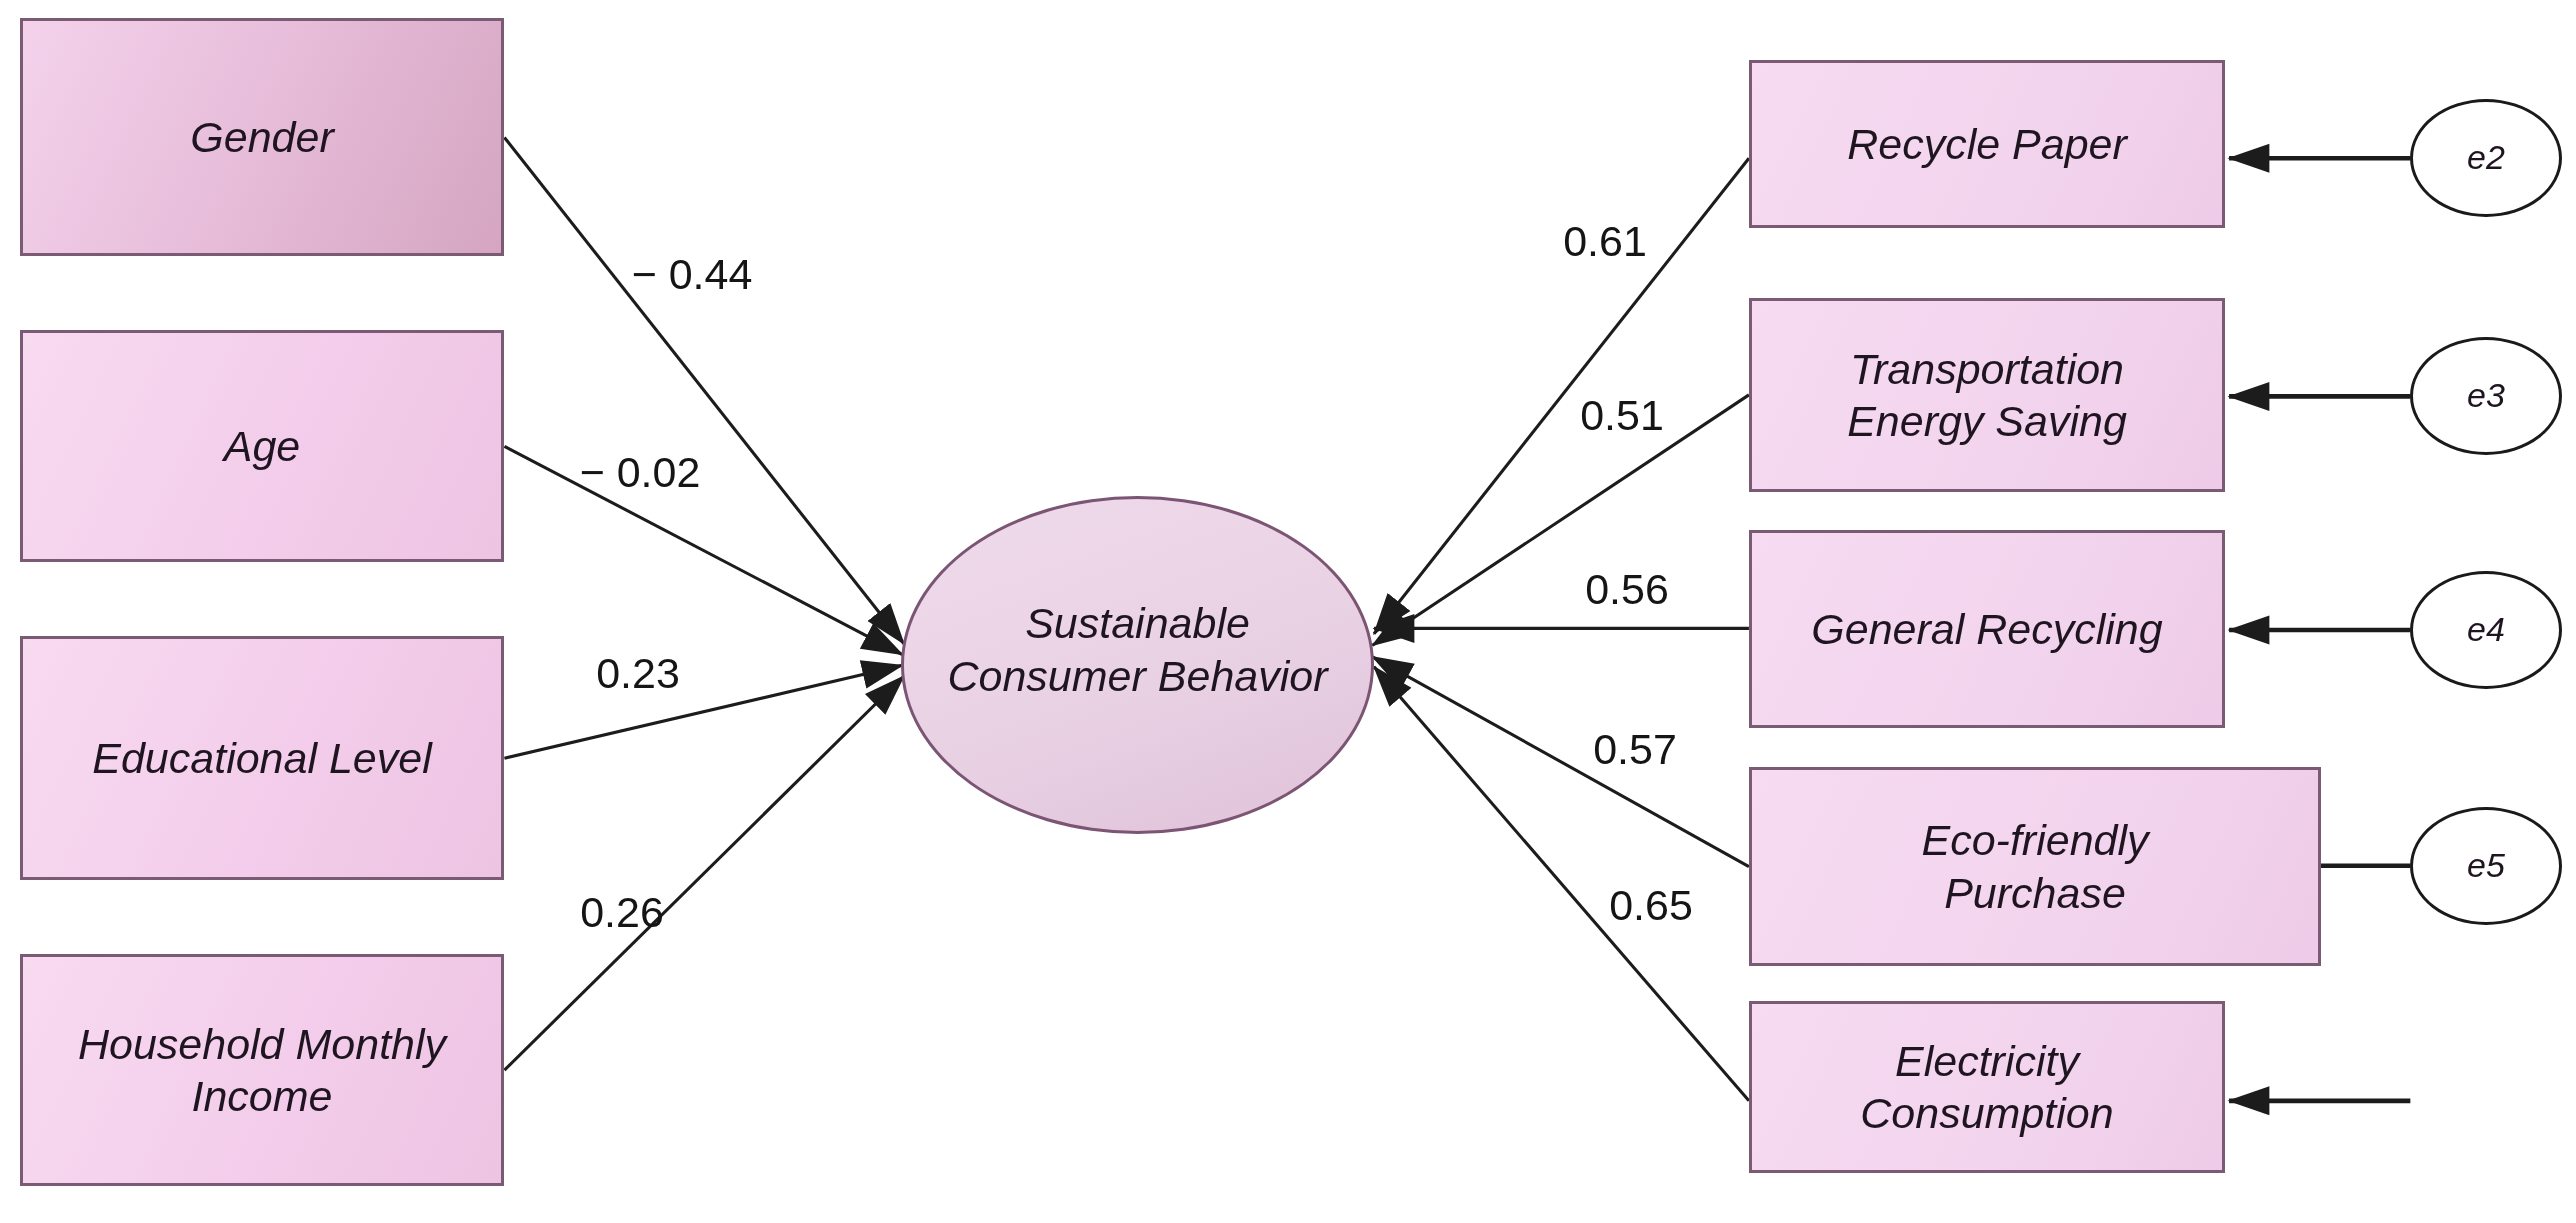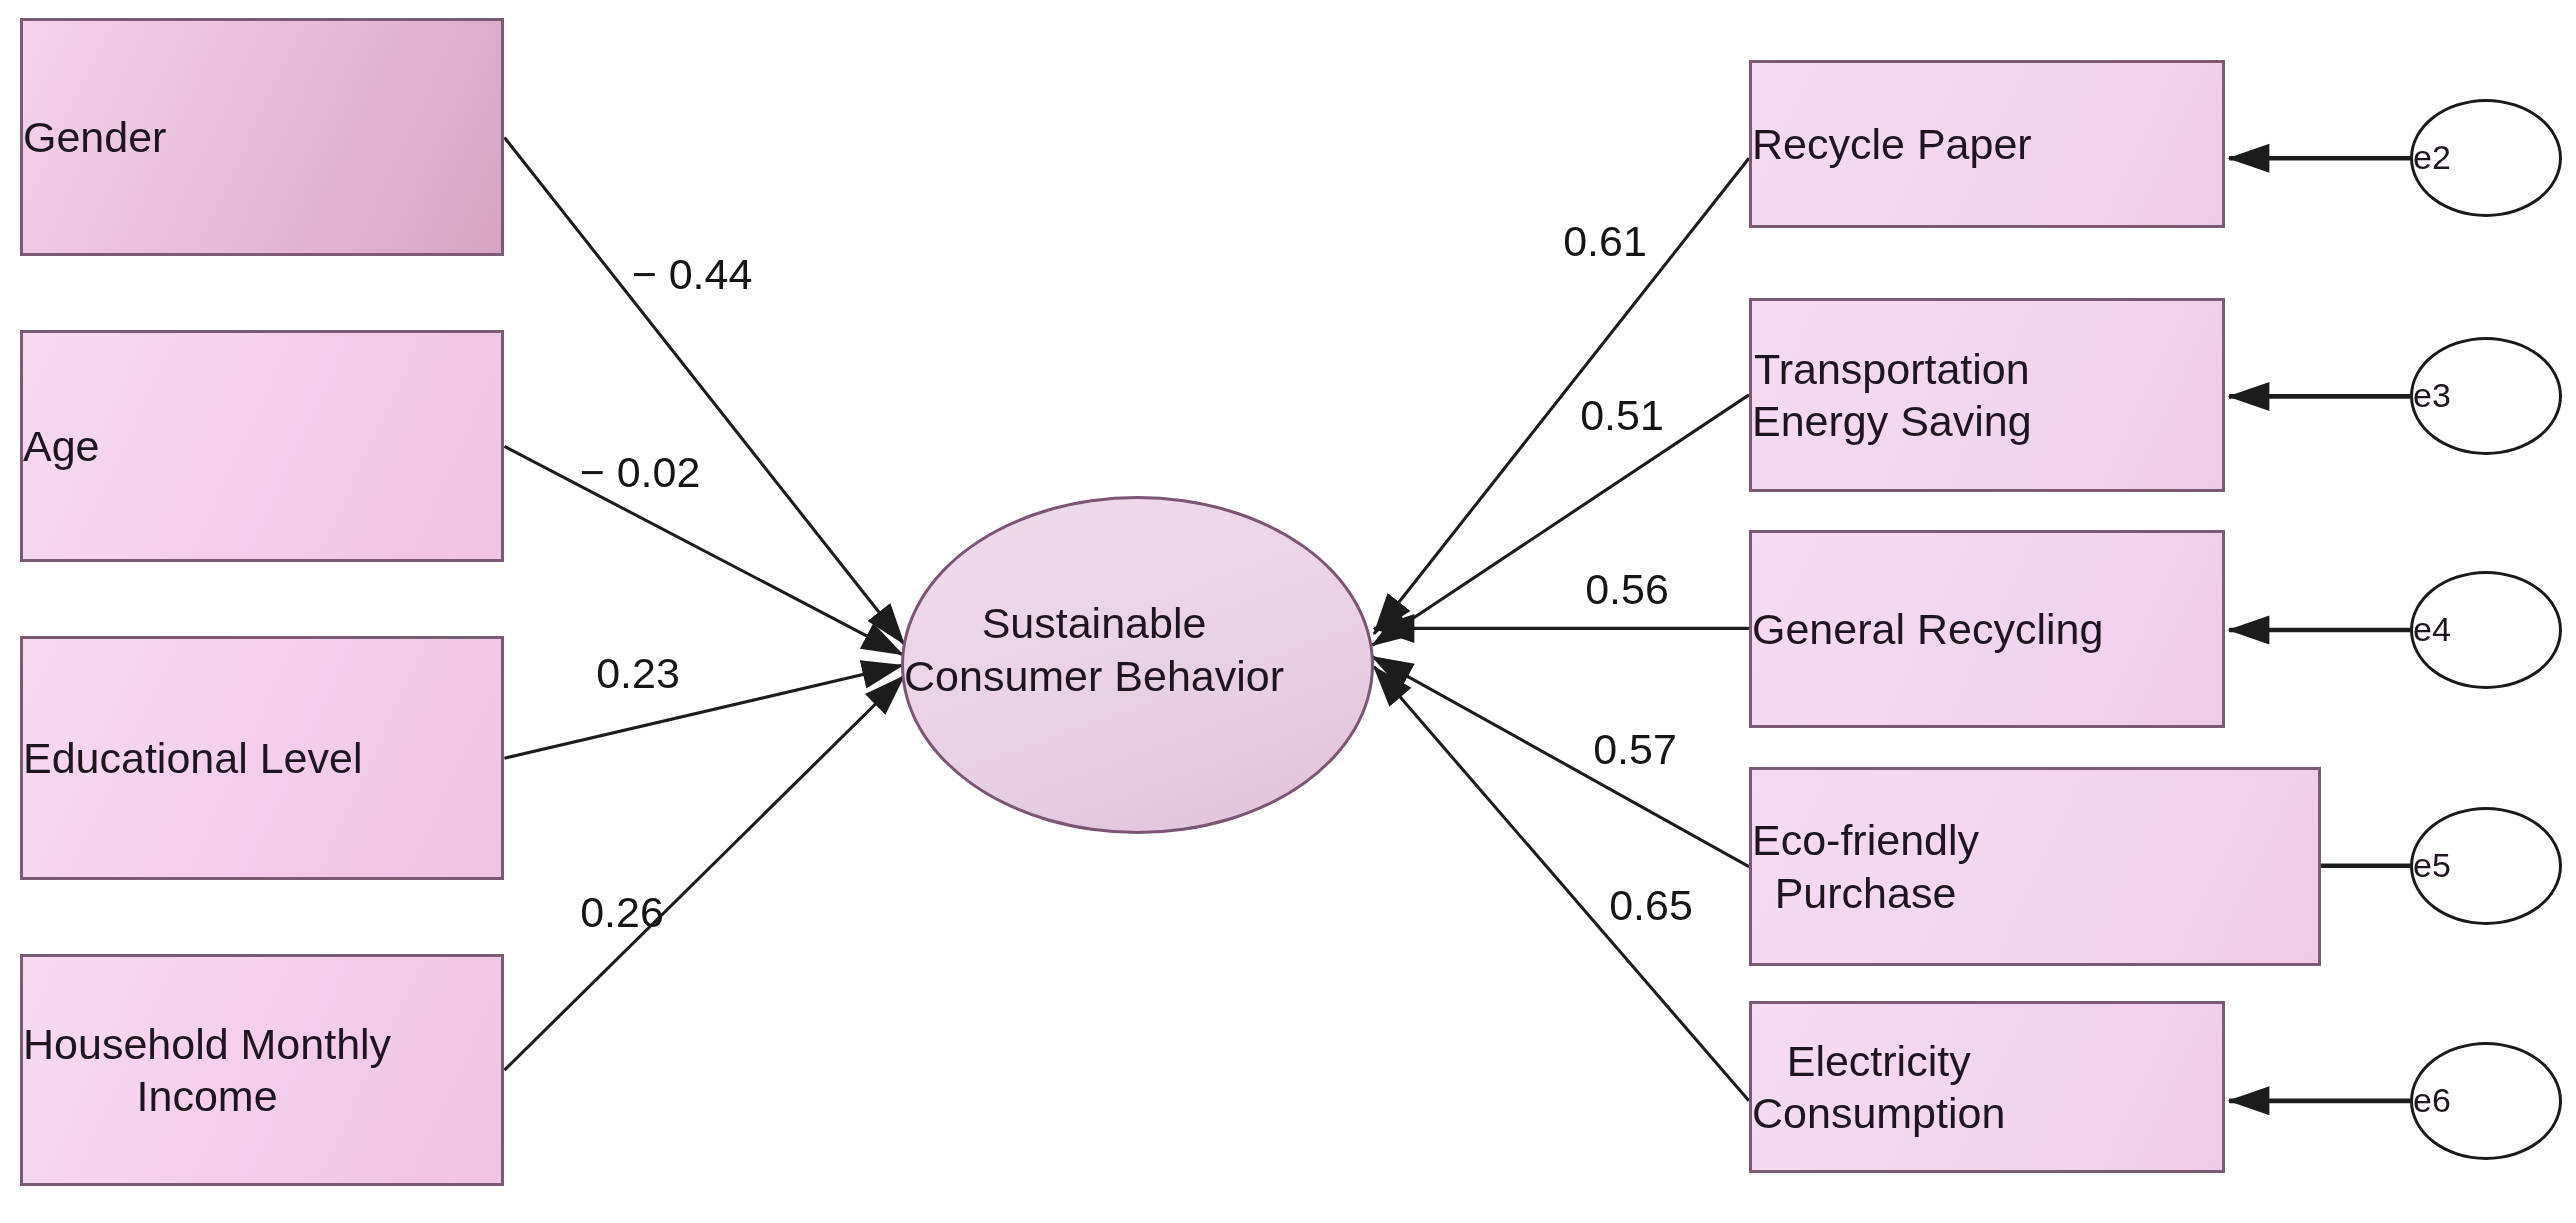--- a/index.html
+++ b/index.html
@@ -14,22 +14,23 @@
   }
   svg.wires { position: absolute; left: 0; top: 0; }
   svg.wires line { stroke: #1c1c1c; stroke-width: 4; }
   svg.wires line.ewire { stroke-width: 6; }
 
   .node {
     position: absolute;
     box-sizing: border-box;
     display: flex;
     align-items: center;
-    justify-content: flex-start;
+    justify-content: center;
     text-align: center;
+    font-style: italic;
   }
   .node-label {
     white-space: pre-line;
     font-size: 43px;
     line-height: 1.22;
     color: #1f1520;
   }
   .obs { border: 3.8px solid #7b5a73; }
   .obs-left  { background: linear-gradient(115deg, #f8daf1 0%, #f3cdeb 55%, #eec4e3 100%); }
   .obs-gender { background: linear-gradient(115deg, #f4d2ec 0%, #e6bcd9 50%, #d5a5c1 100%); }
@@ -127,23 +128,20 @@
   </div>
   <div class="node err" style="left:2410px;top:337px;width:152px;height:118px">
     <span class="node-label">e3</span>
   </div>
   <div class="node err" style="left:2410px;top:571px;width:152px;height:118px">
     <span class="node-label">e4</span>
   </div>
   <div class="node err" style="left:2410px;top:807px;width:152px;height:118px">
     <span class="node-label">e5</span>
   </div>
-  <div class="node err" style="left:2410px;top:1042px;width:152px;height:118px">
-    <span class="node-label">e6</span>
-  </div>
 
   <span class="coef" style="left:692px;top:274px">− 0.44</span>
   <span class="coef" style="left:640px;top:472px">− 0.02</span>
   <span class="coef" style="left:638px;top:673px">0.23</span>
   <span class="coef" style="left:622px;top:912px">0.26</span>
   <span class="coef" style="left:1605px;top:241px">0.61</span>
   <span class="coef" style="left:1622px;top:415px">0.51</span>
   <span class="coef" style="left:1627px;top:589px">0.56</span>
   <span class="coef" style="left:1635px;top:749px">0.57</span>
   <span class="coef" style="left:1651px;top:905px">0.65</span>

